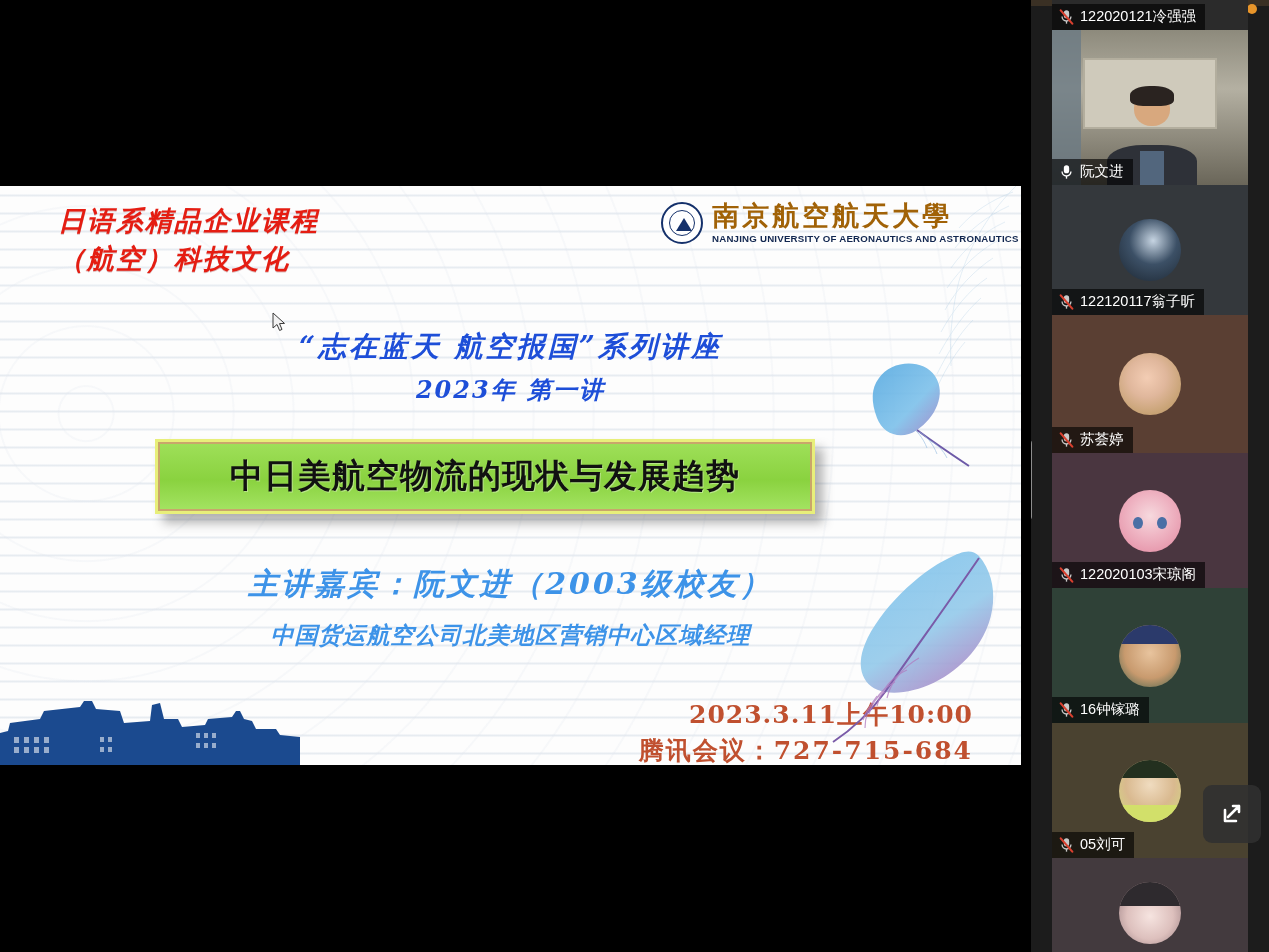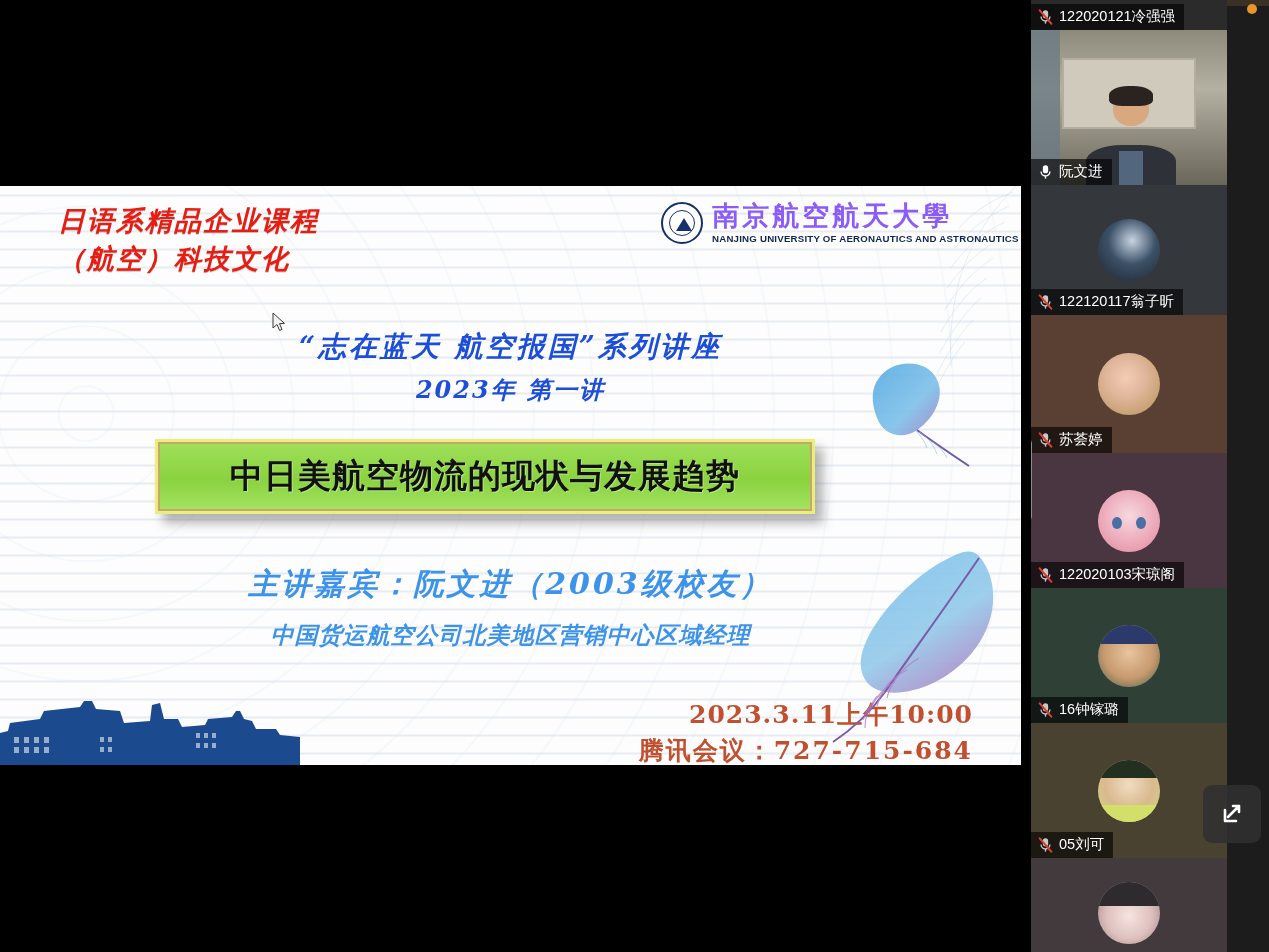--- a/index.html
+++ b/index.html
@@ -81,21 +81,21 @@
   .nuaa-seal::after {
     content: "";
     position: absolute; left: 13px; top: 14px;
     width: 0; height: 0;
     border-left: 8px solid transparent;
     border-right: 8px solid transparent;
     border-bottom: 13px solid #15316b;
   }
   .nuaa-cn {
     font-family: "DejaVu Serif", "Liberation Serif", serif;
-    font-size: 27px; font-weight: bold; color: #8b5cf6;
+    font-size: 27px; font-weight: bold; color: #a16207;
     letter-spacing: 3px; line-height: 1.05;
   }
   .nuaa-en {
     font-size: 9.5px; color: #11264f; letter-spacing: .2px;
     font-weight: bold; transform: scaleX(1.02); transform-origin: left;
     margin-top: 2px;
   }
 
   .series-line {
     position: absolute; left: 0; right: 0; text-align: center;
@@ -158,21 +158,21 @@
   
   #cursor { position: absolute; left: 272px; top: 312px; width: 14px; height: 20px; }
 
   
   #sidebar {
     position: absolute; left: 1031px; top: 0;
     width: 238px; height: 952px;
     background: #1c1c1c;
     overflow: hidden;
   }
-  .tile { position: relative; width: 196px; overflow: hidden; }
+  .tile { position: relative; width: 196px; overflow: hidden; margin-left: 21px; }
   .tile .bg { position: absolute; inset: 0; }
   .avatar {
     position: absolute; left: 50%; top: 50%;
     transform: translate(-50%,-50%);
     width: 62px; height: 62px; border-radius: 50%;
     overflow: hidden;
   }
   .nameplate {
     position: absolute; left: 0; bottom: 0;
     background: rgba(0,0,0,.62);

